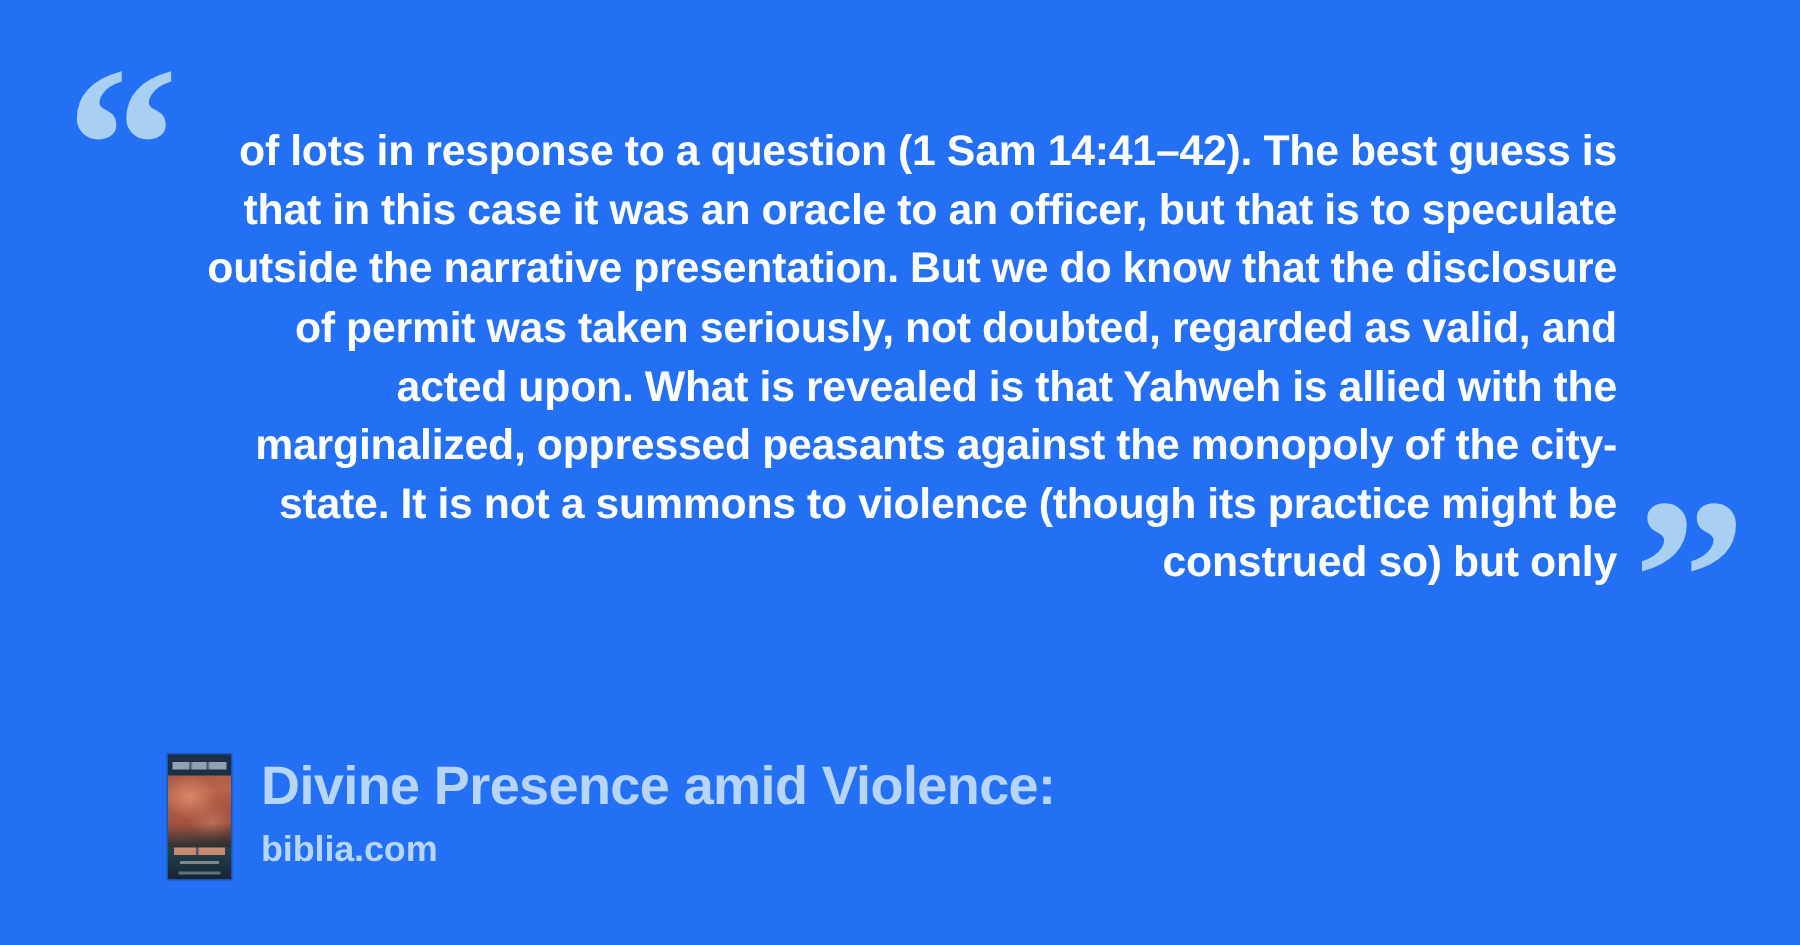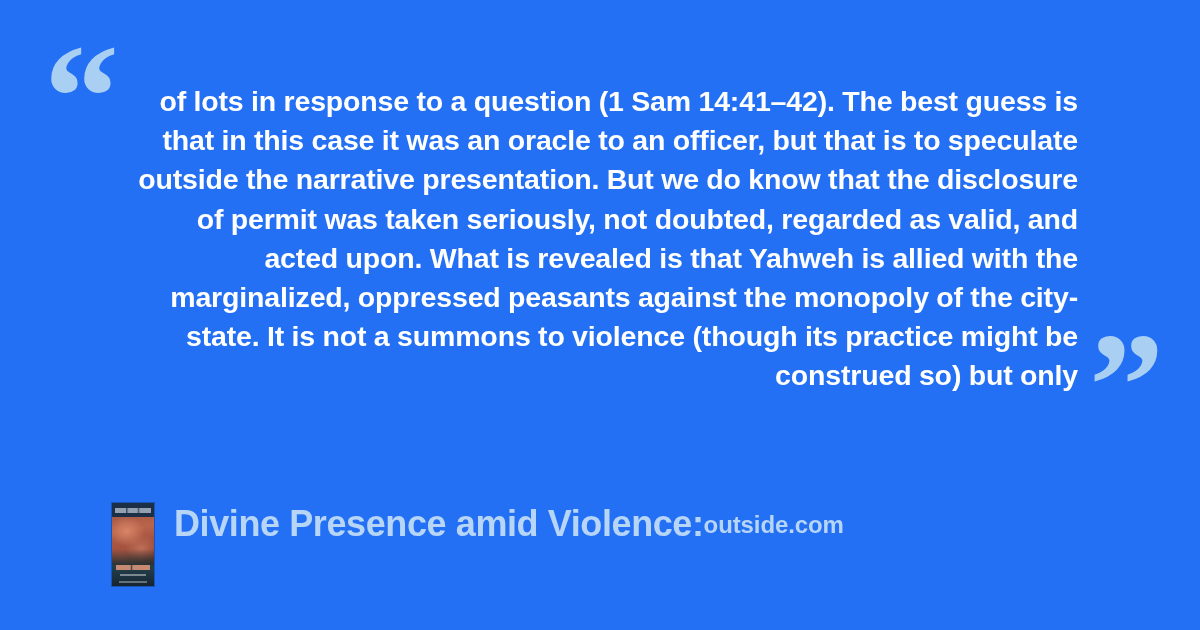--- a/index.html
+++ b/index.html
@@ -143,21 +143,21 @@
     position: absolute;
     left: 7px; right: 7px;
     bottom: 3px;
     height: 2px;
     background: rgba(190,200,208,0.45);
   }
 
   .footer-text {
     margin-left: 20px;
     display: flex;
-    flex-direction: row;
+    flex-direction: column;
     justify-content: center;
   }
   .book-title {
     margin: 0;
     color: #B6D5F7;
     font-family: "Liberation Sans", sans-serif;
     font-weight: 700;
     font-size: 36px;
     line-height: 42px;
     letter-spacing: -0.4px;
@@ -193,17 +193,17 @@
       <div class="bc-band-top"></div>
       <div class="bc-author"></div>
       <div class="bc-photo"></div>
       <div class="bc-bottom"></div>
       <div class="bc-title"></div>
       <div class="bc-sub"></div>
       <div class="bc-foot"></div>
     </div>
     <div class="footer-text">
       <div class="book-title">Divine Presence amid Violence:</div>
-      <div class="site-name">outside.com</div>
+      <div class="site-name">biblia.com</div>
     </div>
   </div>
 
 </div>
 
 </body></html>

